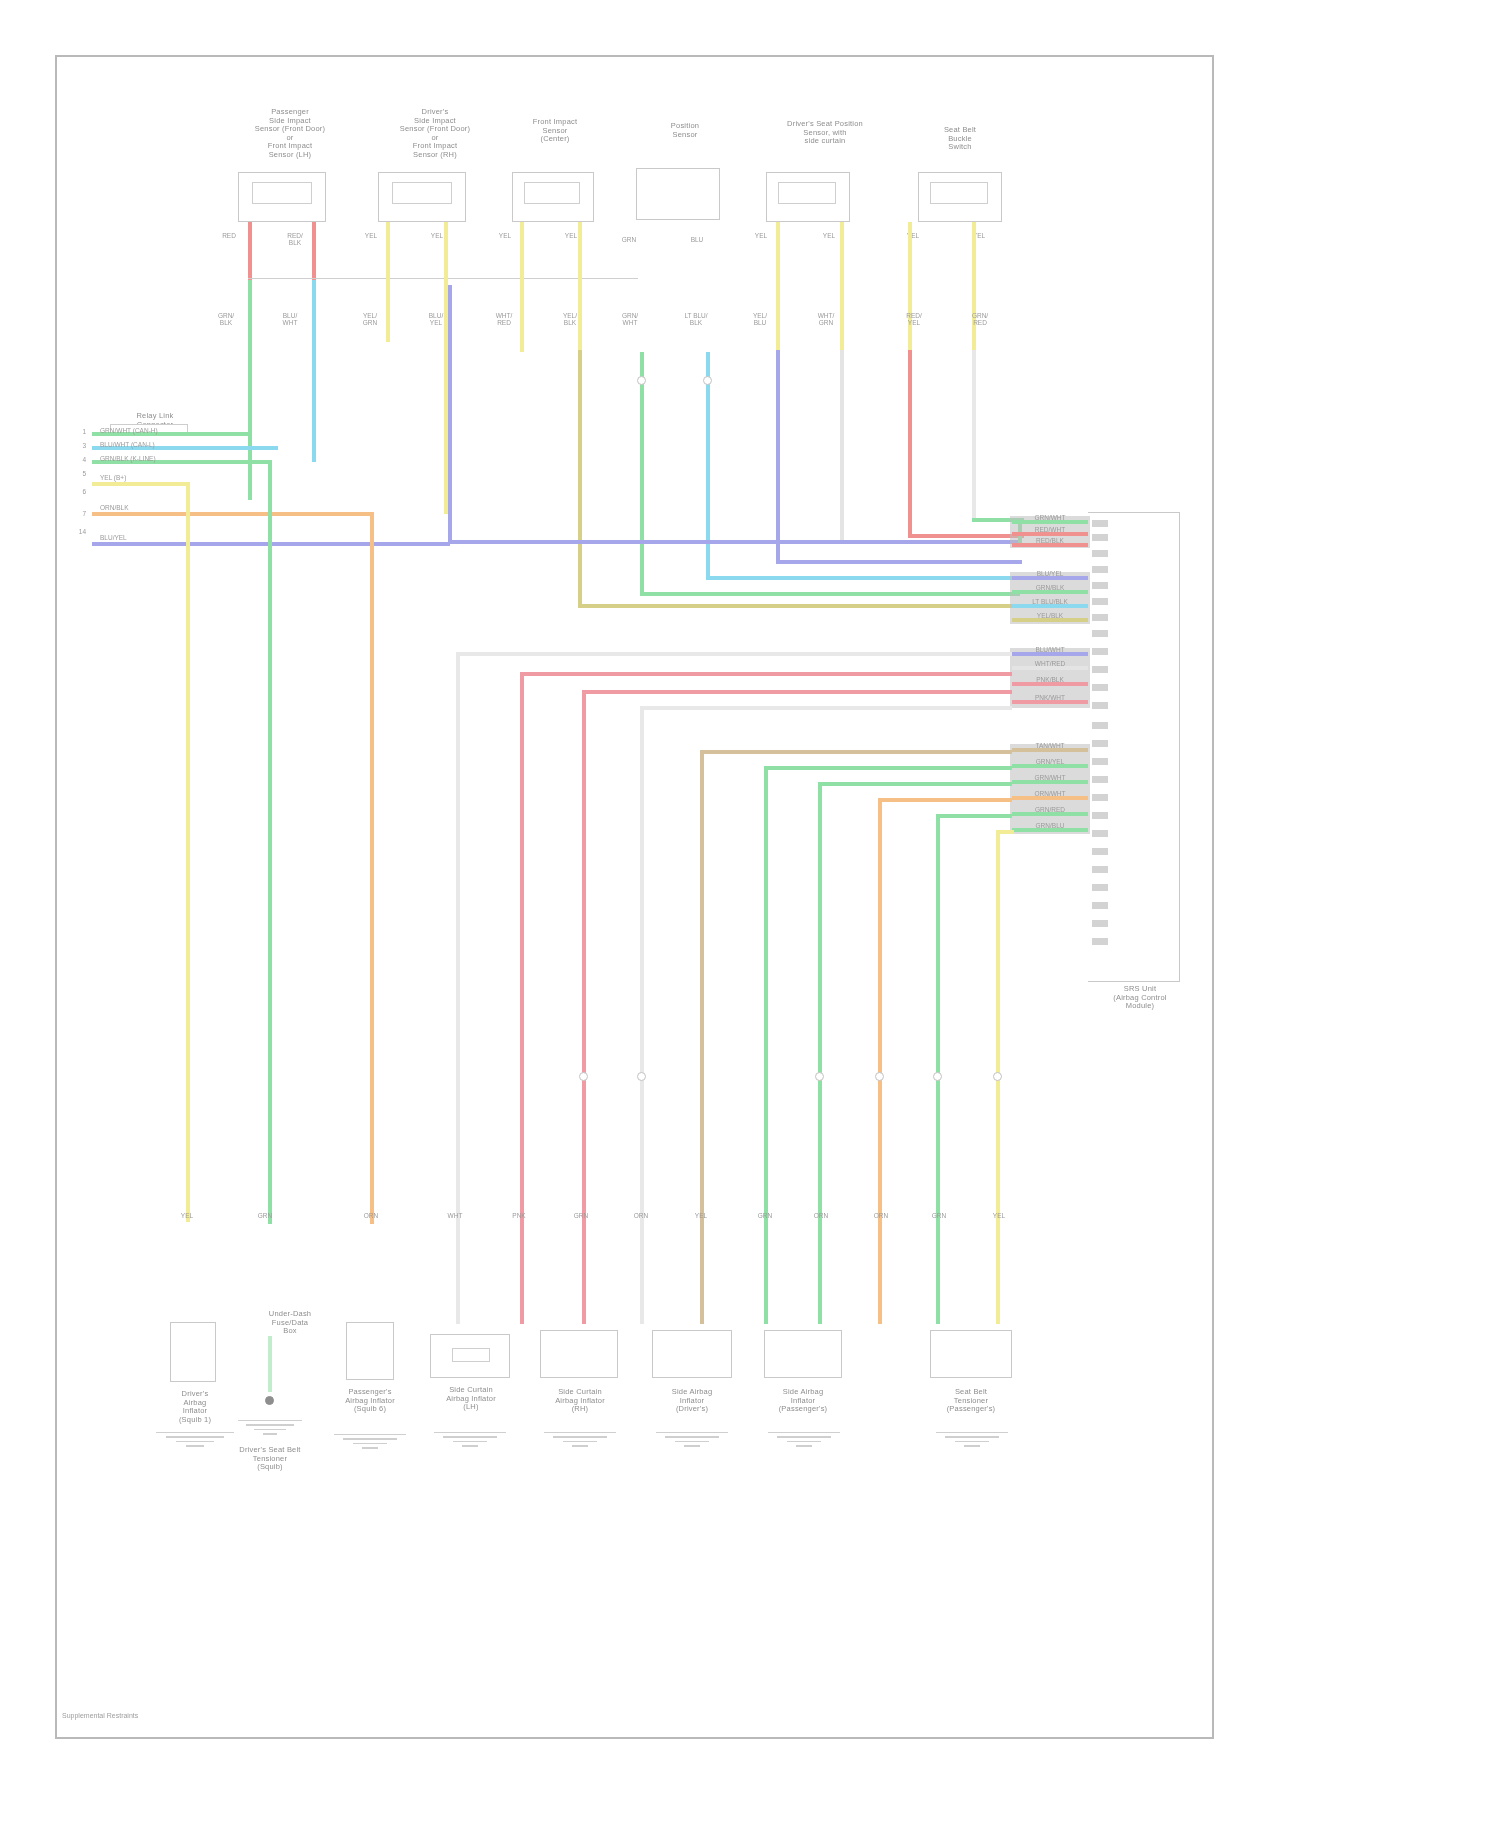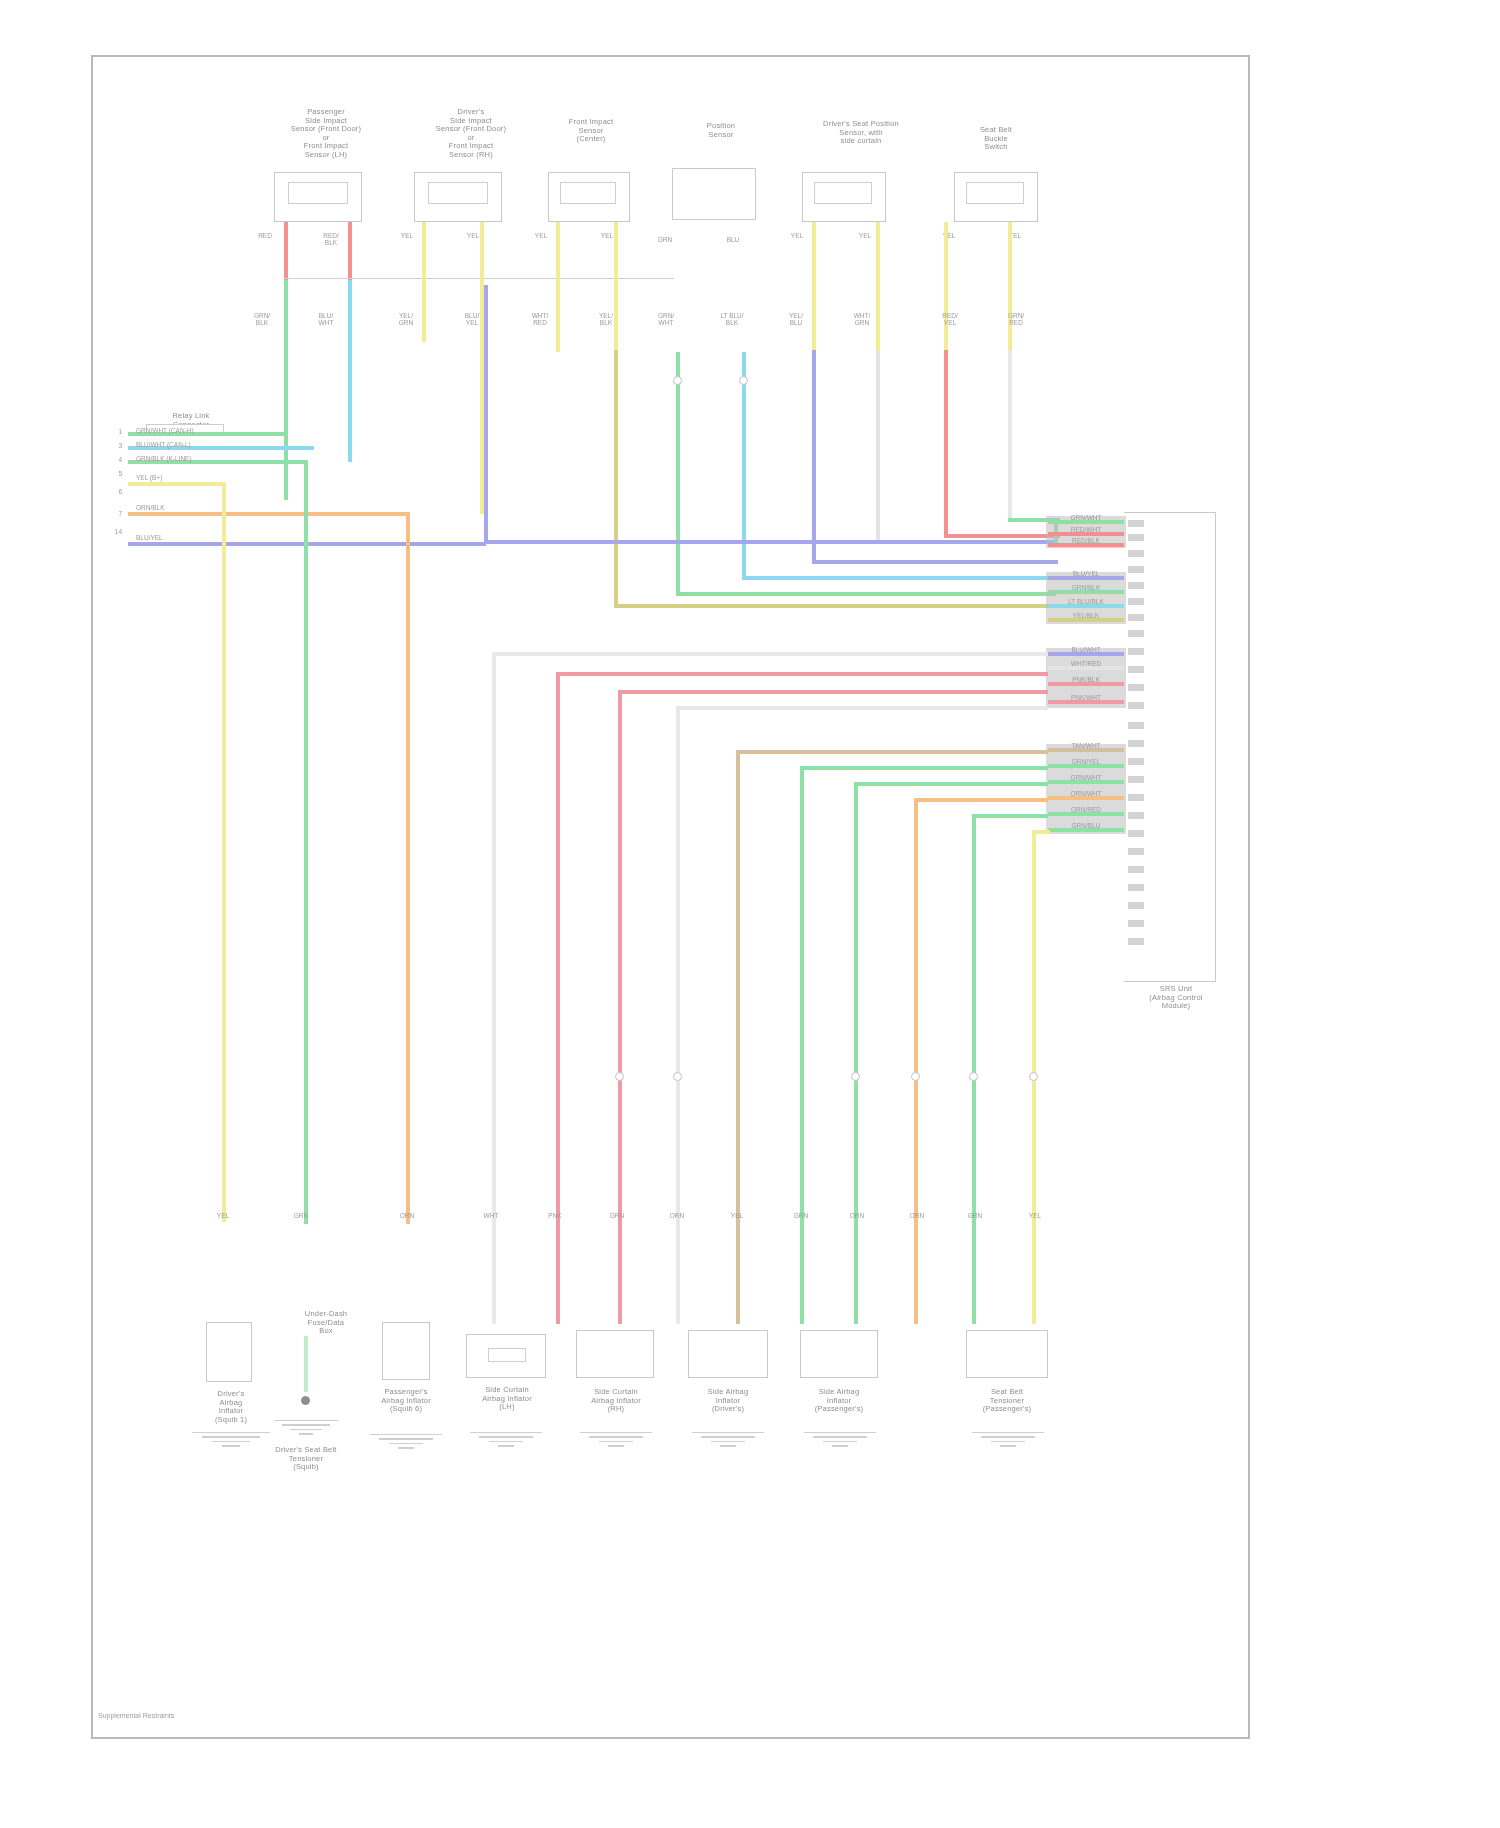--- a/index.html
+++ b/index.html
@@ -1,17 +1,17 @@
 <!DOCTYPE html>
 <html><head>
 <meta charset="utf-8">
 <style>
   html,body{margin:0;padding:0;background:#ffffff;}
   body{font-family:"Liberation Sans",sans-serif;}
-  #page{position:relative;width:1372px;height:1828px;background:#ffffff;overflow:hidden;margin-left:36px;}
+  #page{position:relative;width:1372px;height:1828px;background:#ffffff;overflow:hidden;}
   #border{position:absolute;left:55px;top:55px;width:1155px;height:1680px;border:2px solid #b9b9b9;background:#fff;}
   .lbl{position:absolute;color:#8e8e8e;font-size:7.5px;line-height:8.5px;text-align:center;letter-spacing:.2px;
        white-space:pre-line;filter:blur(.45px);}
   .box{position:absolute;border:1.6px solid #c9c9c9;background:#ffffff;box-sizing:border-box;}
   .boxin{position:absolute;border:1.4px solid #cfcfcf;background:#fff;box-sizing:border-box;}
   .sw{position:absolute;height:1.4px;background:#cfcfcf;}
   .wire{position:absolute;filter:blur(.35px);}
   .wv{width:4px;}
   .wh{height:4px;}
   .pinblk{position:absolute;background:#bdbdbd;opacity:.55;}

